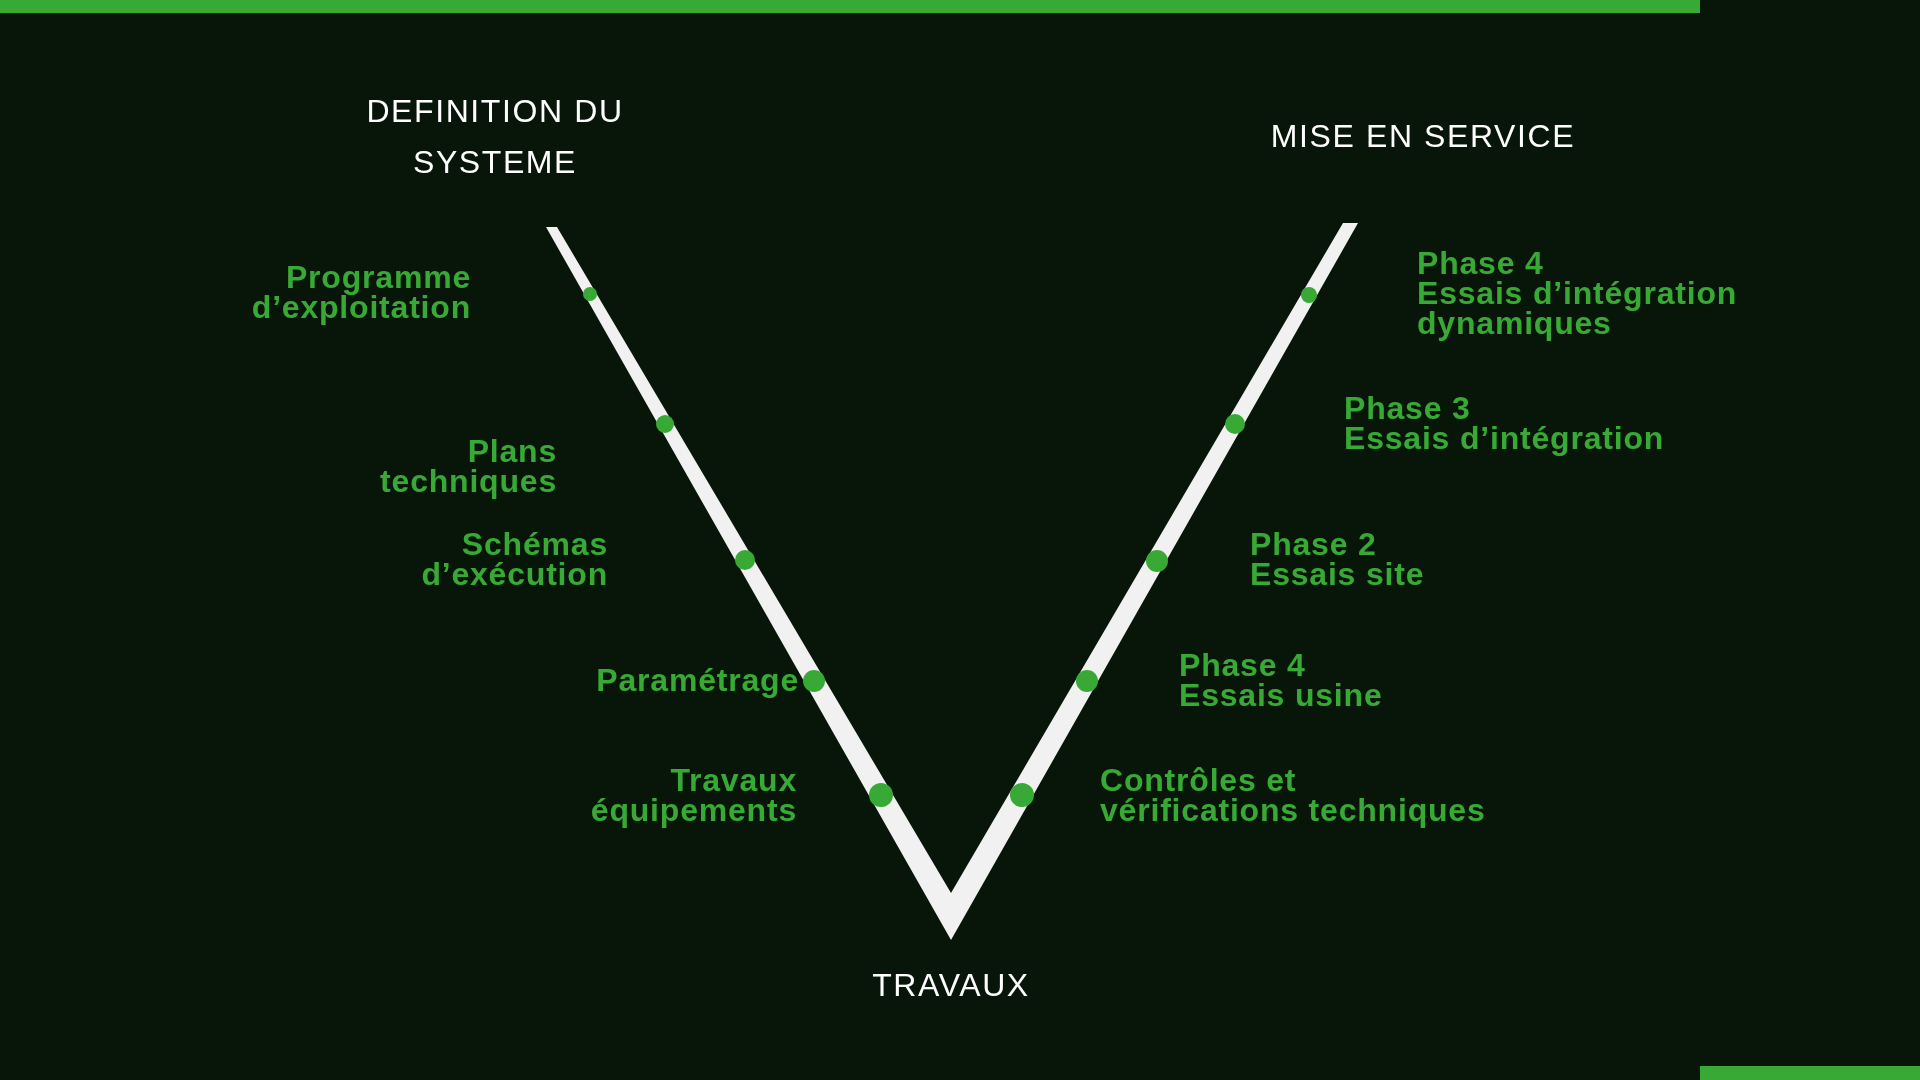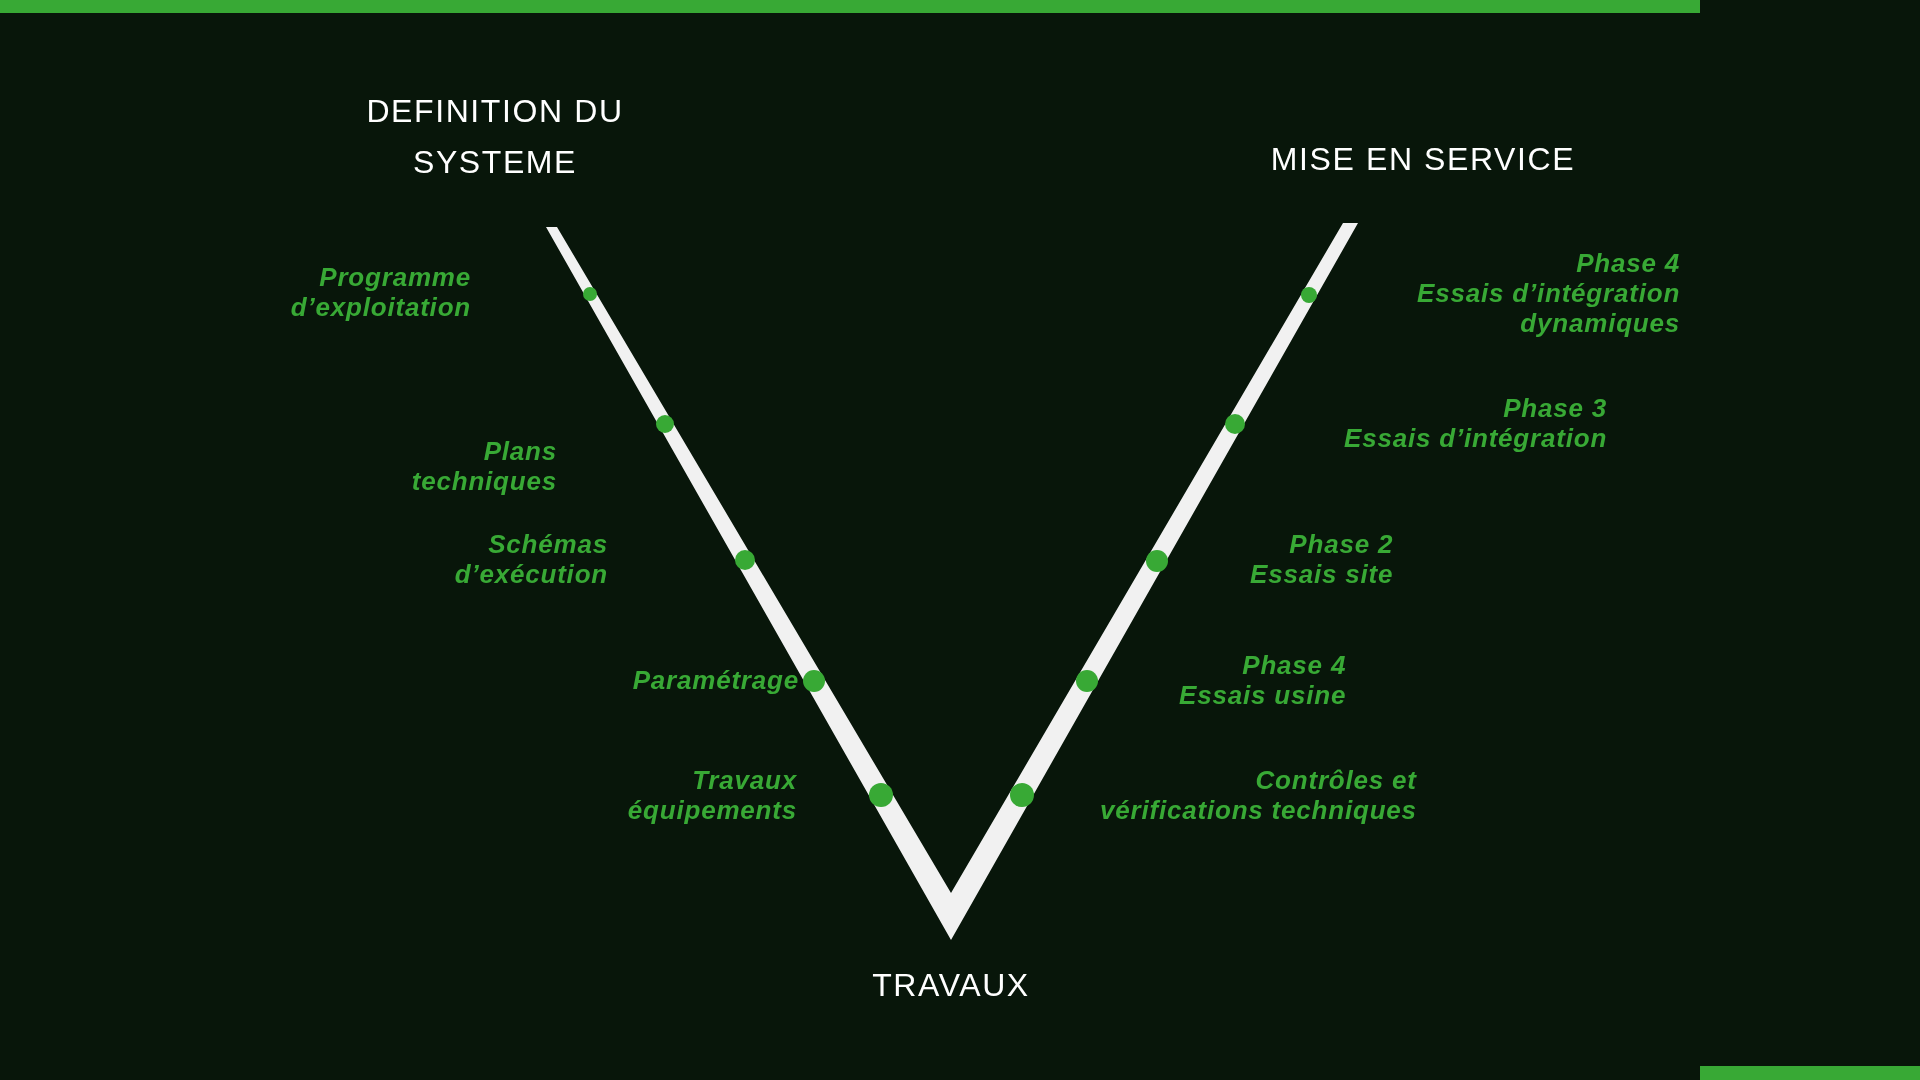--- a/index.html
+++ b/index.html
@@ -10,31 +10,30 @@
   }
   .bar { position: absolute; background: #38a935; }
   .bar-top { left: 0; top: 0; width: 1700px; height: 13px; }
   .bar-bottom { left: 1700px; top: 1066px; width: 220px; height: 14px; }
   .heading {
     position: absolute; color: #ffffff; font-size: 32px;
     letter-spacing: 1.6px; text-align: center; line-height: 51px;
     white-space: pre-line;
   }
   .h-def { left: 345px; width: 300px; top: 86px; }
-  .h-mise { left: 1223px; width: 400px; top: 111px; margin-top: 23px; }
+  .h-mise { left: 1223px; width: 400px; top: 111px; }
   .h-trav { left: 801px; width: 300px; top: 960px; }
   svg.v { position: absolute; left: 0; top: 0; }
   .label {
     position: absolute; color: #38a935; font-weight: bold;
-    font-size: 26px; line-height: 30px; letter-spacing: 0.8px;
+    font-size: 32px; line-height: 30px; letter-spacing: 0.8px;
     white-space: pre-line;
-    font-style: italic;
   }
   .label.left { text-align: right; }
-  .label.right { text-align: right; }
+  .label.right { text-align: left; }
 </style>
 </head>
 <body>
 
 <div class="bar bar-top"></div>
 <div class="bar bar-bottom"></div>
 
 <div class="heading h-def">DEFINITION DU
 SYSTEME</div>
 <div class="heading h-mise">MISE EN SERVICE</div>

